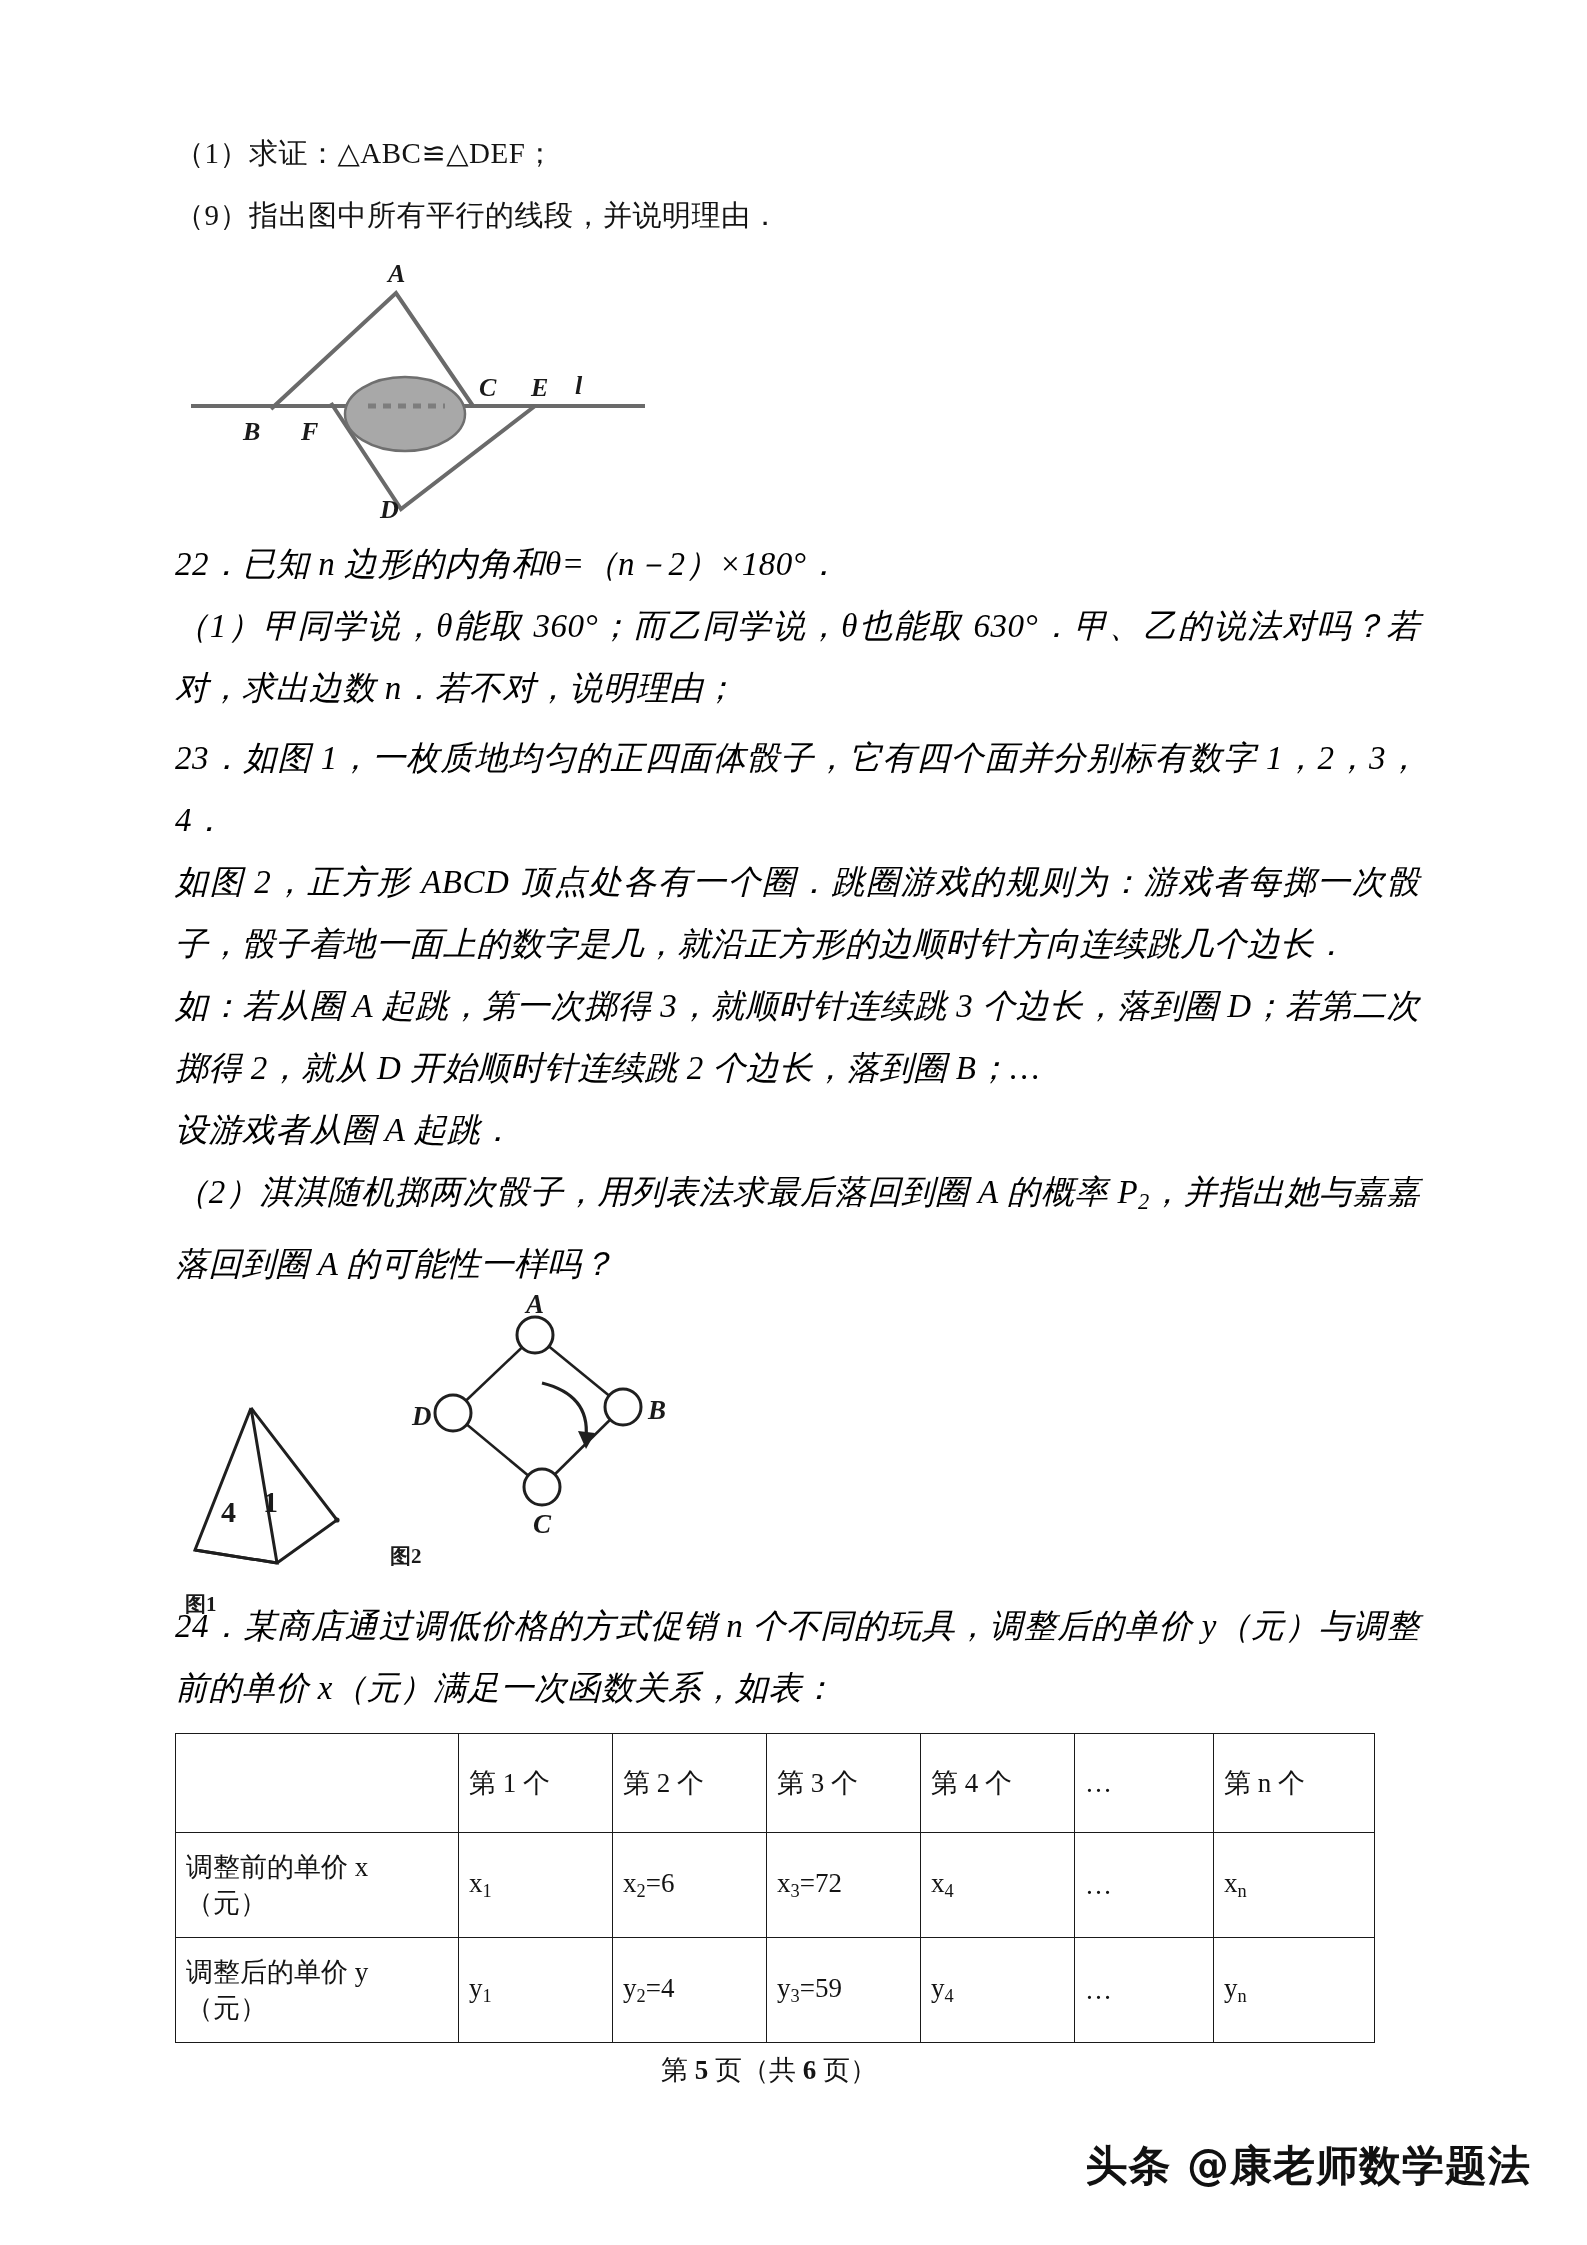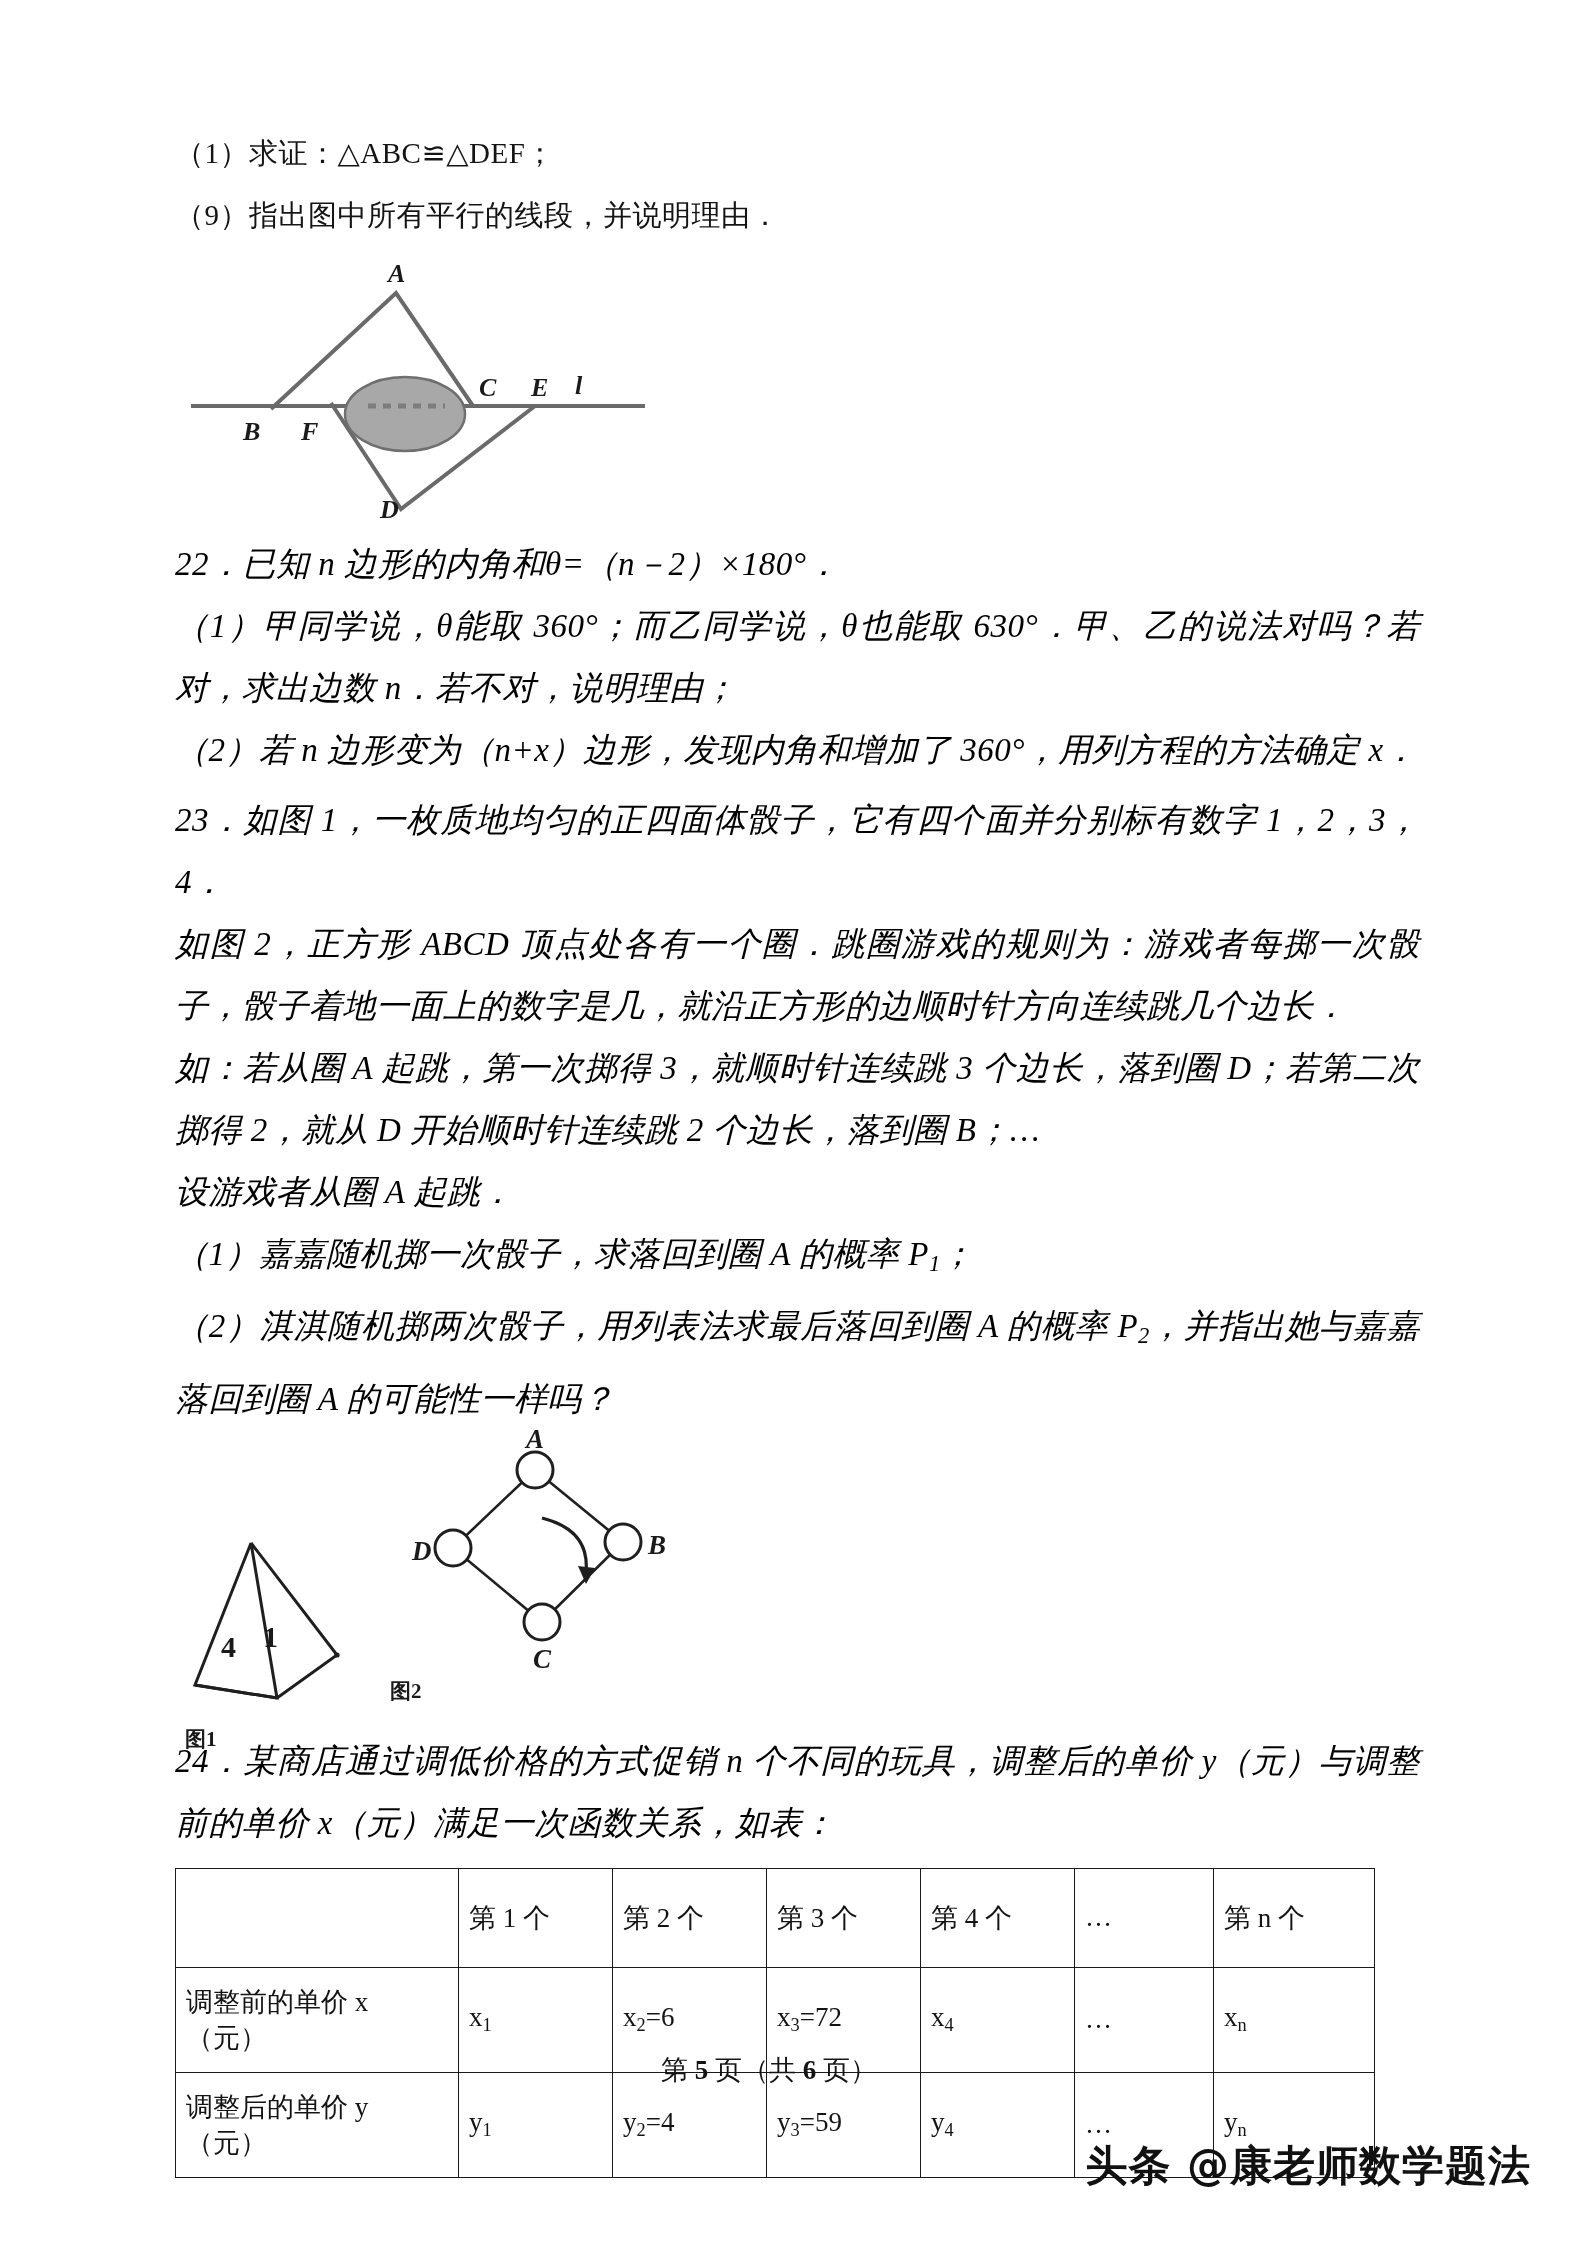--- a/index.html
+++ b/index.html
@@ -159,29 +159,27 @@
         <text x="197" y="272" font-family="Liberation Serif, serif" font-size="26" font-style="italic" font-weight="700" fill="#1a1a1a">D</text>
         <text x="348" y="150" font-family="Liberation Serif, serif" font-size="26" font-style="italic" font-weight="700" fill="#1a1a1a">E</text>
         <text x="118" y="194" font-family="Liberation Serif, serif" font-size="26" font-style="italic" font-weight="700" fill="#1a1a1a">F</text>
         <text x="392" y="148" font-family="Liberation Serif, serif" font-size="26" font-style="italic" font-weight="700" fill="#1a1a1a">l</text>
       </svg>
     </div>
 
     <div style="height:12px"></div>
     <div class="para">22．已知 n 边形的内角和θ=（n－2）×180°．</div>
     <div class="para">（1）甲同学说，θ能取 360°；而乙同学说，θ也能取 630°．甲、乙的说法对吗？若对，求出边数 n．若不对，说明理由；</div>
-    <div class="para">（2）若 n 边形变为（n+x）边形，发现内角和增加了 360°，用列方程的方法确定 x．</div>
 
     <div style="height:8px"></div>
     <div class="para">23．如图 1，一枚质地均匀的正四面体骰子，它有四个面并分别标有数字 1，2，3，4．</div>
     <div class="para">如图 2，正方形 ABCD 顶点处各有一个圈．跳圈游戏的规则为：游戏者每掷一次骰子，骰子着地一面上的数字是几，就沿正方形的边顺时针方向连续跳几个边长．</div>
     <div class="para">如：若从圈 A 起跳，第一次掷得 3，就顺时针连续跳 3 个边长，落到圈 D；若第二次掷得 2，就从 D 开始顺时针连续跳 2 个边长，落到圈 B；…</div>
     <div class="para">设游戏者从圈 A 起跳．</div>
 
-    <div class="para"><span>（1）嘉嘉随机掷一次骰子，求落回到圈 A 的概率 P</span><sub>1</sub><span>；</span></div>
 
     <div class="para"><span>（2）淇淇随机掷两次骰子，用列表法求最后落回到圈 A 的概率 P</span><sub>2</sub><span>，并指出她与嘉嘉落回到圈 A 的可能性一样吗？</span></div>
 
     <div class="figrow">
 
       <div class="fig-tetra">
         <svg width="180" height="190" viewBox="0 0 180 190" xmlns="http://www.w3.org/2000/svg">
 
           <polyline points="66,8 10,150 92,163 66,8" fill="none" stroke="#1f1f1f" stroke-width="3"></polyline>
           <polyline points="66,8 152,120 92,163" fill="none" stroke="#1f1f1f" stroke-width="3"></polyline>

